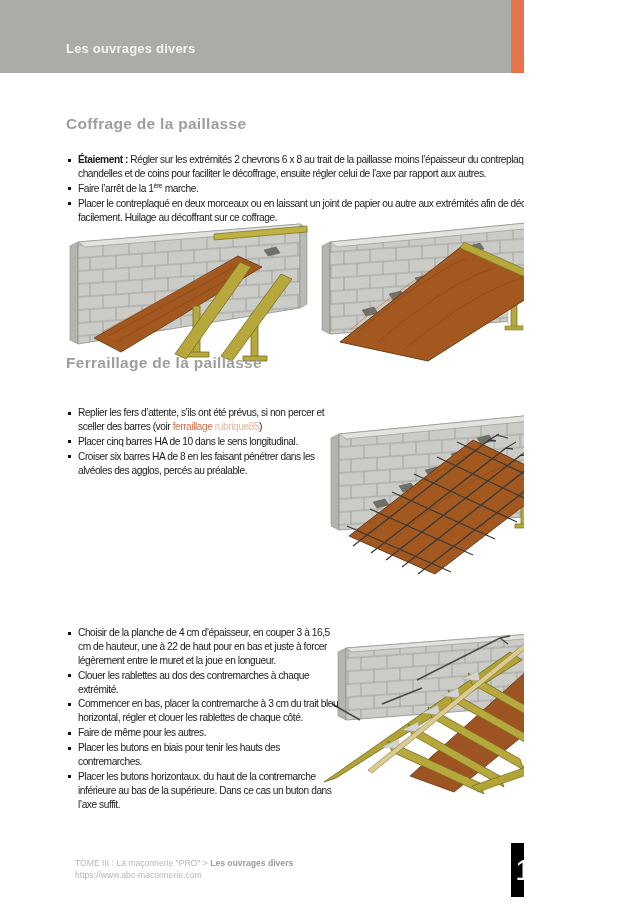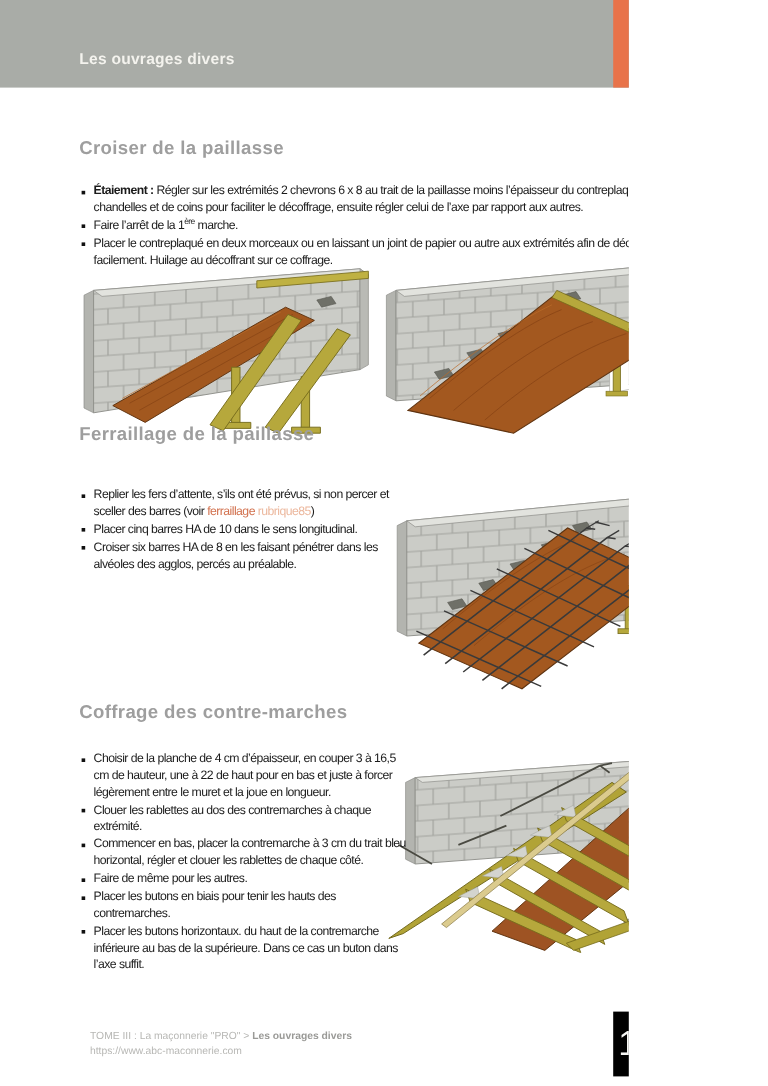--- a/index.html
+++ b/index.html
@@ -43,21 +43,21 @@
 </head>
 <body>
 
 <div class="page">
 
   <div class="band">
     <div class="header-title">Les ouvrages divers</div>
     <div class="chapter-box">4</div>
   </div>
 
-  <h2 class="section-heading" style="top:116px">Croiser de la paillasse</h2>
+  <h2 class="section-heading" style="top:116px">Coffrage de la paillasse</h2>
   <ul class="bullets" style="top:153px;left:66px;width:514px">
       <li><span class="bold">Étaiement :</span><span> Régler sur les extrémités 2 chevrons 6 x 8 au trait de la paillasse moins l’épaisseur du contreplaqué à l’aide de chandelles et de coins pour faciliter le décoffrage, ensuite régler celui de l’axe par rapport aux autres.</span></li>
       <li><span>Faire l’arrêt de la 1</span><sup class="sup">ère</sup><span> marche.</span></li>
       <li><span>Placer le contreplaqué en deux morceaux ou en laissant un joint de papier ou autre aux extrémités afin de décoffrer facilement. Huilage au décoffrant sur ce coffrage.</span></li>
     </ul>
 
   <div class="fig" style="left:64px;top:220px">
     <svg width="248" height="142" viewBox="0 0 248 142">
       <defs>
         <pattern id="b1" width="26" height="26" patternUnits="userSpaceOnUse" patternTransform="skewY(-4)">
@@ -175,21 +175,20 @@
         <path d="M44,128 C84,94 124,66 154,54 M70,142 C110,108 150,80 186,68" stroke="#8d4717" stroke-width="0.7" fill="none"></path>
       </g>
       <g stroke="#3a3a3a" fill="none">
         <path d="M28,150 L164,44 l7,1 M46,157 L181,52 l7,1 M61,164 L196,59 l7,1 M77,171 L211,66 l7,1 M93,178 L227,74 l7,1" stroke-width="1.3"></path>
         <path d="M22,130 L126,176 M45,113 L148,159 M67,96 L170,143 M89,78 L192,126 M112,61 L214,109 M132,46 L234,94" stroke-width="1.2"></path>
         <path d="M164,44 l10,-6 M181,52 l10,-6 M196,59 l10,-6 M211,66 l10,-6 M227,74 l10,-6 M171,39 l12,3 M203,54 l12,3" stroke-width="1.1"></path>
       </g>
     </svg>
   </div>
 
-  <h2 class="section-heading" style="top:586px">Coffrage des contre-marches</h2>
   <ul class="bullets" style="top:626px;left:66px;width:276px">
       <li><span>Choisir de la planche de 4 cm d’épaisseur, en couper 3 à 16,5 cm de hauteur, une à 22 de haut pour en bas et juste à forcer légèrement entre le muret et la joue en longueur.</span></li>
       <li><span>Clouer les rablettes au dos des contremarches à chaque extrémité.</span></li>
       <li><span>Commencer en bas, placer la contremarche à 3 cm du trait bleu horizontal, régler et clouer les rablettes de chaque côté.</span></li>
       <li><span>Faire de même pour les autres.</span></li>
       <li><span>Placer les butons en biais pour tenir les hauts des contremarches.</span></li>
       <li><span>Placer les butons horizontaux. du haut de la contremarche inférieure au bas de la supérieure. Dans ce cas un buton dans l’axe suffit.</span></li>
     </ul>
 
   <div class="fig" style="left:322px;top:608px">

